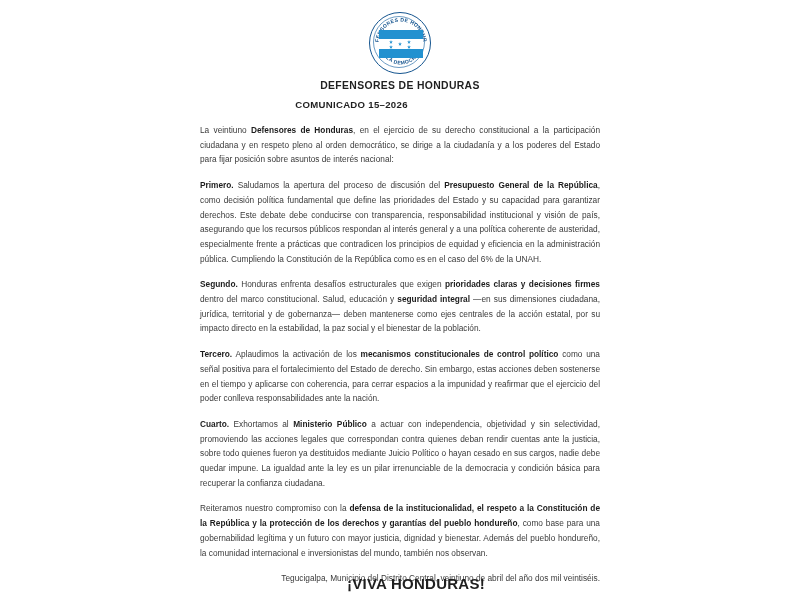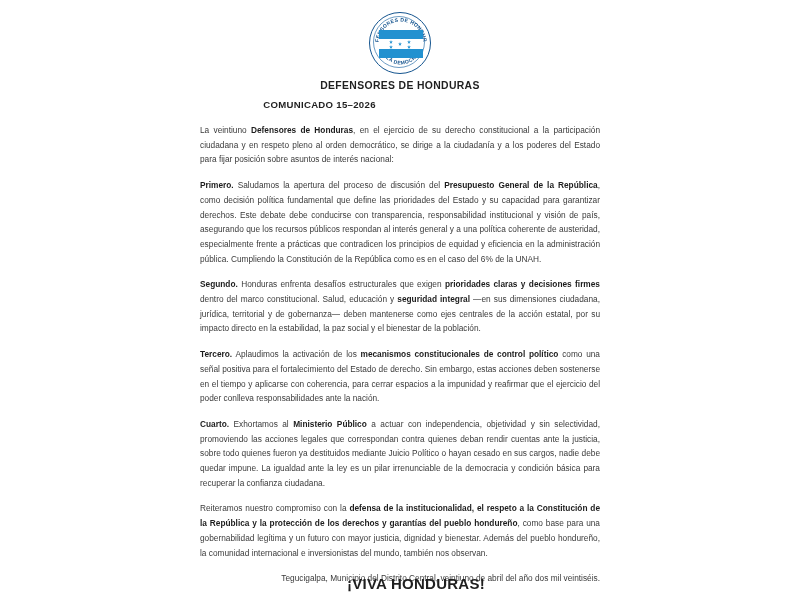--- a/index.html
+++ b/index.html
@@ -115,20 +115,21 @@
   .doc-subtitle {
     position: absolute;
     top: 99px;
     left: 0;
     width: 639px;
     text-align: center;
     font-size: 9.6px;
     font-weight: bold;
     letter-spacing: 0.3px;
     color: #1f1f1f;
+    padding-left: 32px;
   }
 
   
   .body-block {
     position: absolute;
     top: 123px;
     left: 200px;
     width: 400px;
   }
   .para {

